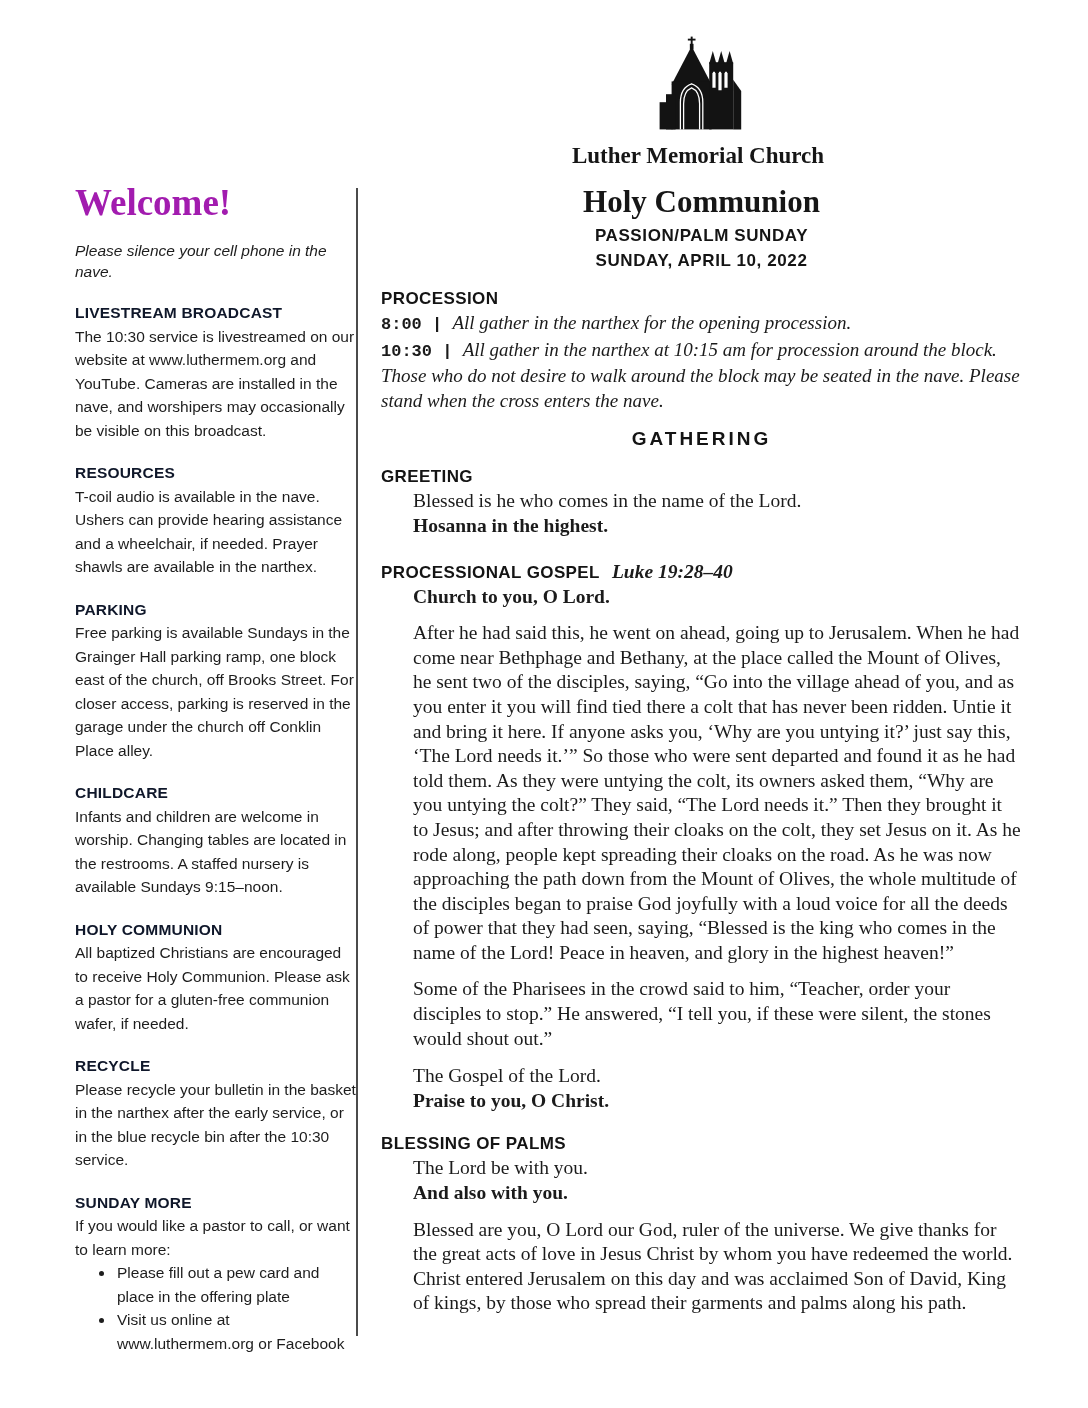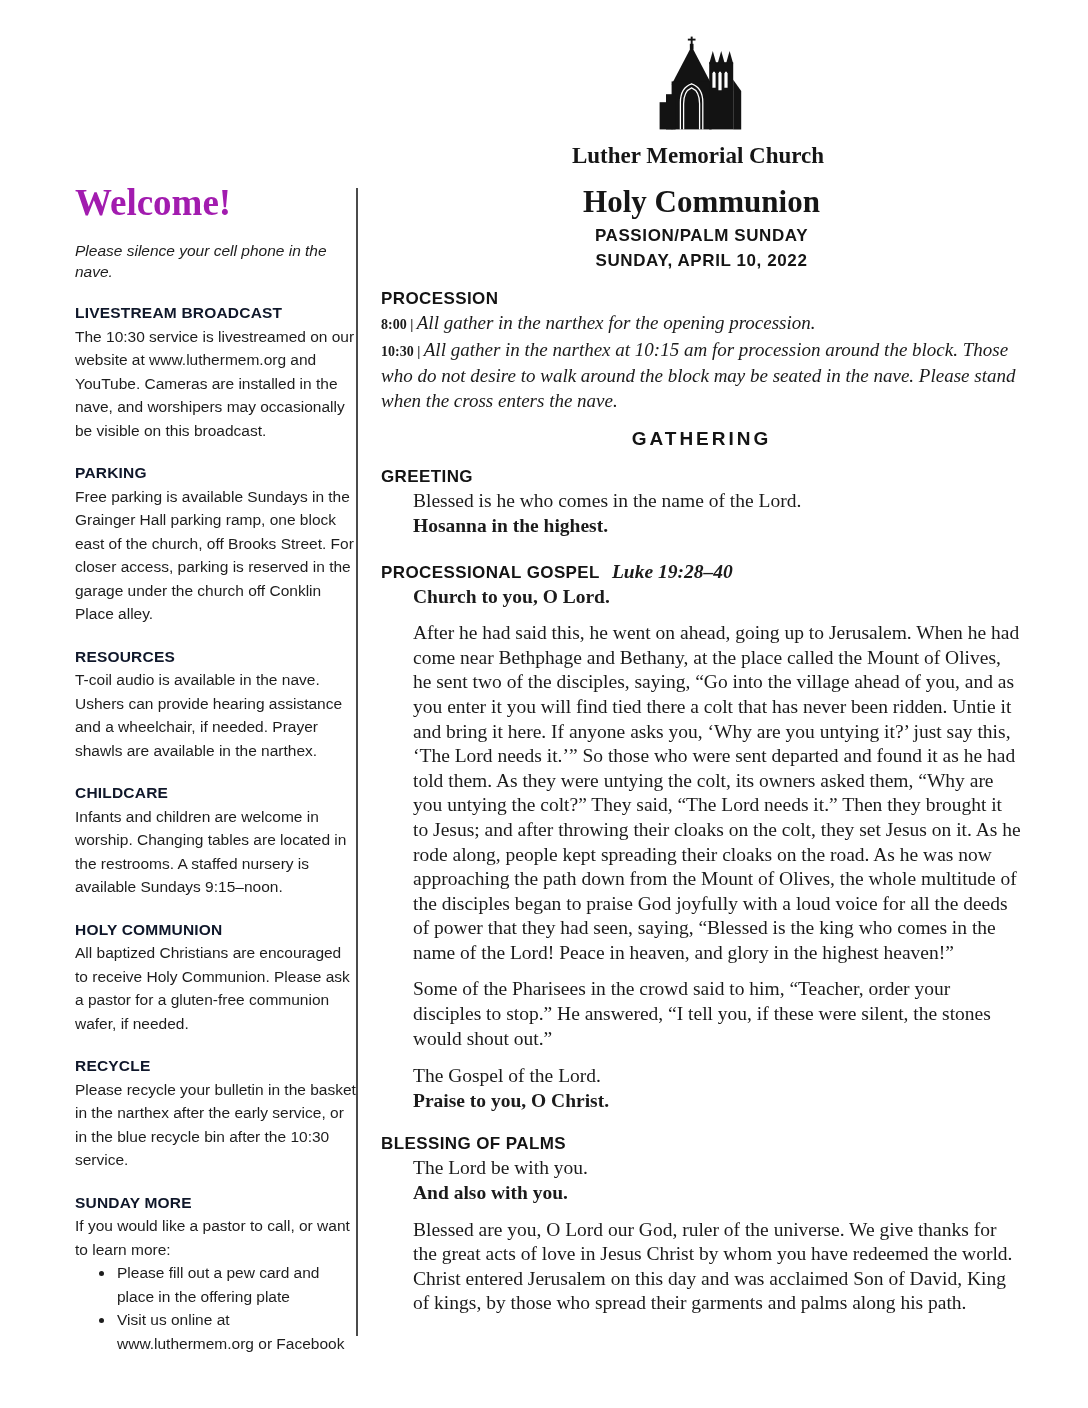--- a/index.html
+++ b/index.html
@@ -29,21 +29,21 @@
   .lc-bullets { margin:0; padding-left:40px; font-size:15.5px; line-height:23.5px; }
   .lc-bullets li { padding-left:2px; }
 
   
   .right-col { position:absolute; left:381px; top:185px; width:641px; }
   .service-title { font-family:"Liberation Serif", serif; font-weight:700; font-size:31px; line-height:34px; text-align:center; margin:0; color:#161616; }
   .service-sub { text-align:center; font-weight:700; font-size:17px; letter-spacing:0.6px; line-height:25px; margin-top:4px; color:#141414; }
   .rc-heading { font-weight:700; font-size:17px; line-height:24px; letter-spacing:0.4px; color:#141414; }
   .procession { margin-top:14px; }
   .procession-item { margin:0; font-family:"Liberation Serif", serif; font-style:italic; font-size:19px; line-height:24.6px; color:#1b1b1b; }
-  .time-label { font-family:Liberation Serif, serif; font-style:normal; font-weight:700; font-size:14px; }
+  .time-label { font-family:Liberation Mono, monospace; font-style:normal; font-weight:700; font-size:17px; }
   .gathering-heading { text-align:center; font-weight:700; font-size:19px; letter-spacing:3px; margin-top:15px; color:#141414; }
   .liturgy-block { margin-top:15px; }
   .liturgy-line { font-family:"Liberation Serif", serif; font-size:19.5px; line-height:24.6px; padding-left:32px; margin:0; color:#1b1b1b; }
   .bold-line { font-weight:700; }
   .gospel-ref { font-family:"Liberation Serif", serif; font-style:italic; font-weight:700; font-size:19.5px; letter-spacing:0; margin-left:12px; color:#1b1b1b; }
   .para { font-family:"Liberation Serif", serif; font-size:19.5px; line-height:24.6px; padding-left:32px; margin:12px 0 0 0; color:#1b1b1b; }
   .closing-block { margin-top:13px; }
   .blessing-block { margin-top:19px; }
 </style>
 </head>
@@ -94,27 +94,27 @@
   <div class="left-col">
     <h1 class="welcome-title">Welcome!</h1>
     <div class="silence-note">Please silence your cell phone in the nave.</div>
 
     <div class="lc-section">
       <div class="lc-heading">LIVESTREAM BROADCAST</div>
       <p class="lc-body">The 10:30 service is livestreamed on our website at www.luthermem.org and YouTube. Cameras are installed in the nave, and worshipers may occasionally be visible on this broadcast.</p>
     </div>
 
     <div class="lc-section">
-      <div class="lc-heading">PARKING</div>
-      <p class="lc-body">Free parking is available Sundays in the Grainger Hall parking ramp, one block east of the church, off Brooks Street. For closer access, parking is reserved in the garage under the church off Conklin Place alley.</p>
+      <div class="lc-heading">RESOURCES</div>
+      <p class="lc-body">T-coil audio is available in the nave. Ushers can provide hearing assistance and a wheelchair, if needed. Prayer shawls are available in the narthex.</p>
     </div>
 
     <div class="lc-section">
-      <div class="lc-heading">RESOURCES</div>
-      <p class="lc-body">T-coil audio is available in the nave. Ushers can provide hearing assistance and a wheelchair, if needed. Prayer shawls are available in the narthex.</p>
+      <div class="lc-heading">PARKING</div>
+      <p class="lc-body">Free parking is available Sundays in the Grainger Hall parking ramp, one block east of the church, off Brooks Street. For closer access, parking is reserved in the garage under the church off Conklin Place alley.</p>
     </div>
 
     <div class="lc-section">
       <div class="lc-heading">CHILDCARE</div>
       <p class="lc-body">Infants and children are welcome in worship. Changing tables are located in the restrooms. A staffed nursery is available Sundays 9:15–noon.</p>
     </div>
 
     <div class="lc-section">
       <div class="lc-heading">HOLY COMMUNION</div>
       <p class="lc-body">All baptized Christians are encouraged to receive Holy Communion. Please ask a pastor for a gluten-free communion wafer, if needed.</p>

